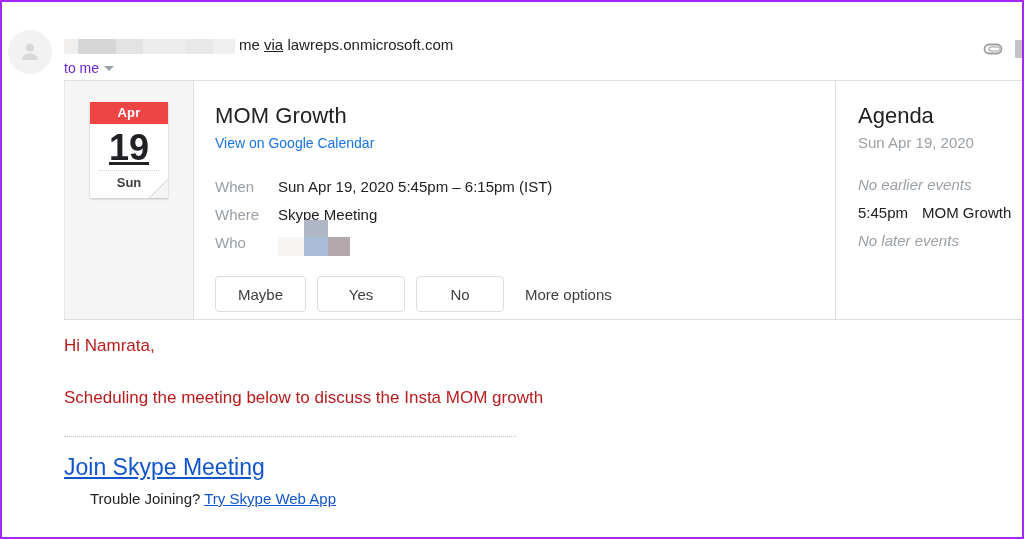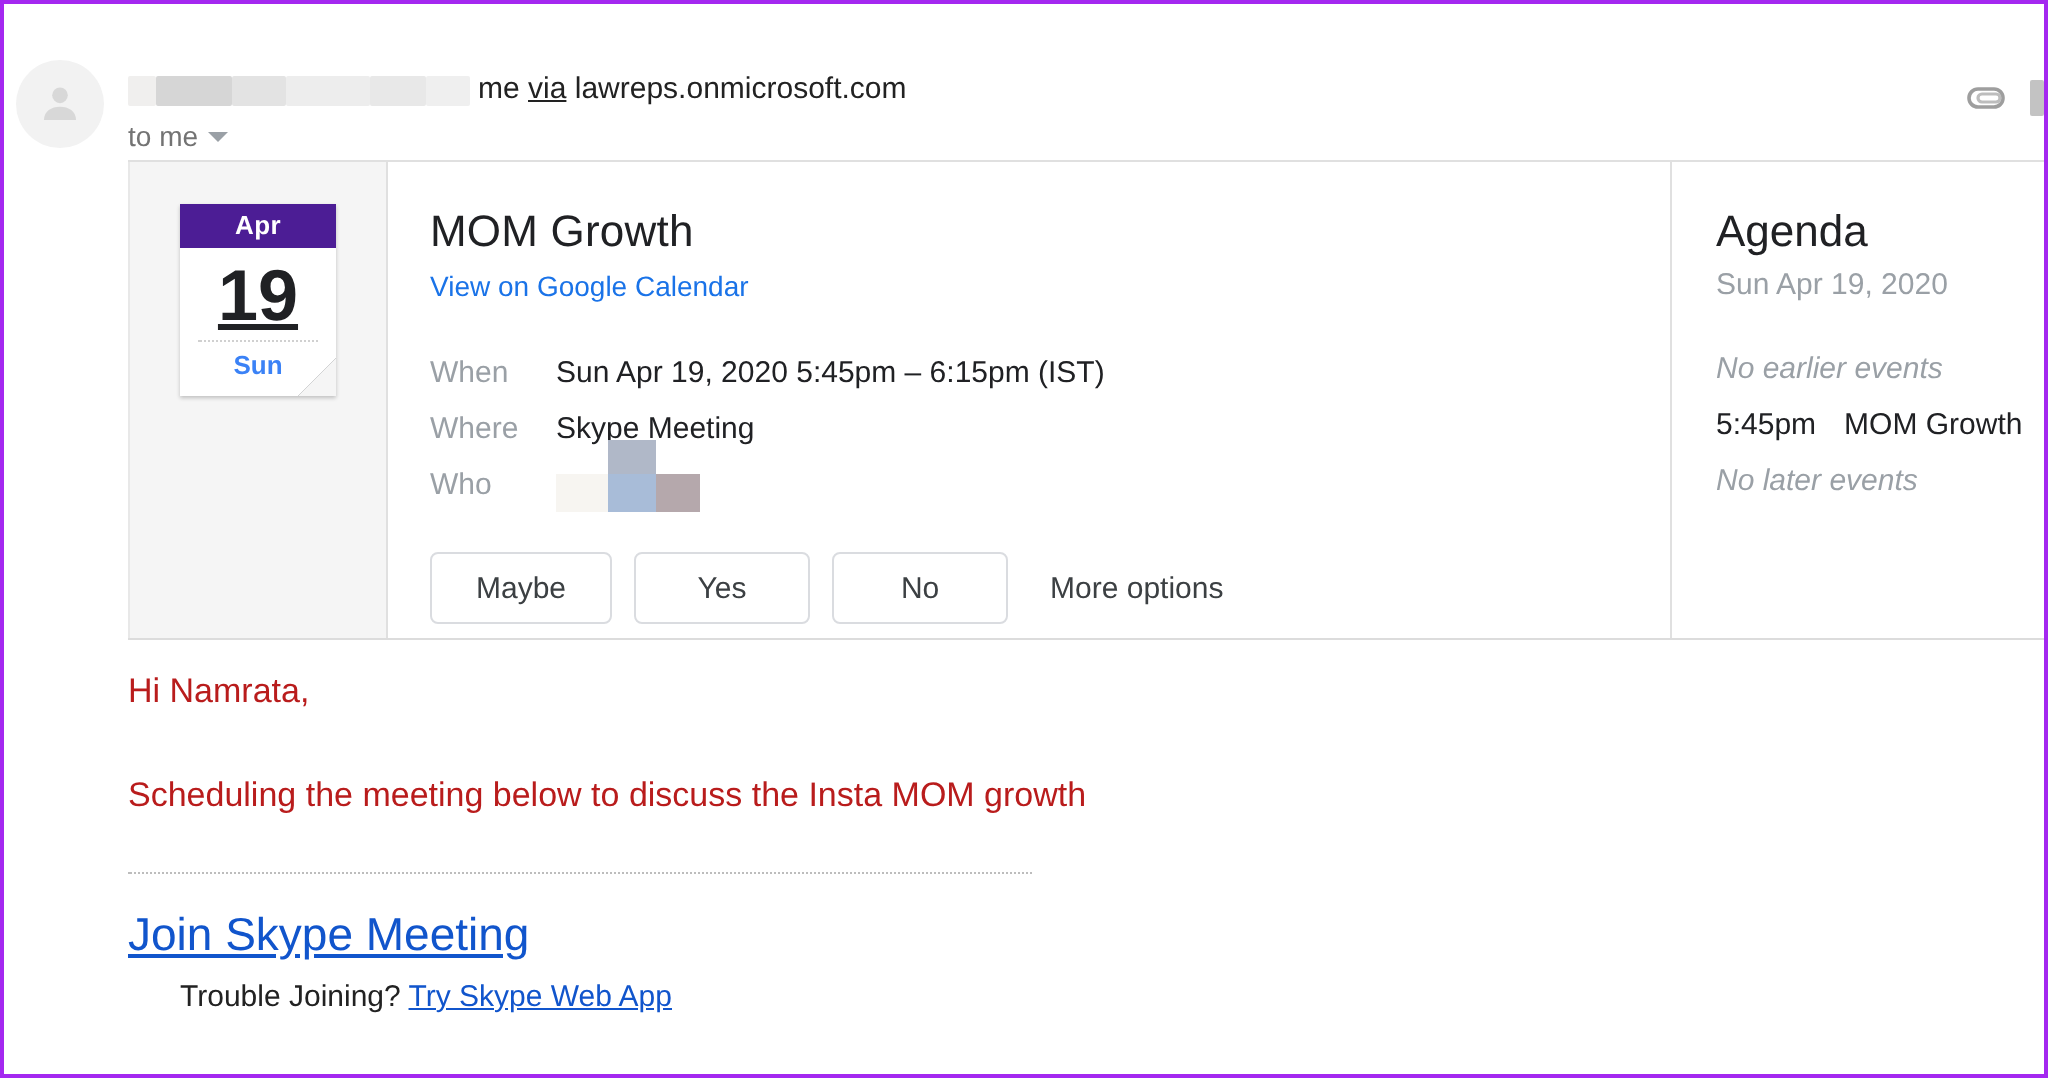--- a/index.html
+++ b/index.html
@@ -40,21 +40,21 @@
   .r1 { width: 14px; background: #f0efee; }
   .r2 { width: 38px; background: #d6d6d6; }
   .r3 { width: 27px; background: #e3e3e3; }
   .r4 { width: 42px; background: #ededed; }
   .r5 { width: 28px; background: #e8e8e8; }
   .r6 { width: 22px; background: #efefef; }
   .sender-txt { margin-left: 4px; color: #222; margin-top: 41px; }
   .via-link { text-decoration: underline; color: #222; cursor: pointer; }
   .to-me {
     position: absolute; left: 62px; top: 46px;
-    font-size: 14px; color: #737373; line-height: 20px;
+    font-size: 14px; color: #6d28d9; line-height: 20px;
     white-space: nowrap; cursor: pointer;
   }
   .caret {
     display: inline-block; margin-left: 5px; vertical-align: 2px;
     width: 0; height: 0;
     border-left: 5px solid transparent; border-right: 5px solid transparent;
     border-top: 5px solid #9aa0a6;
   }
   .clip {
     position: absolute; right: 16px; top: 27px;
@@ -82,35 +82,35 @@
     border-left: 1px solid #e8e8e8;
     display: flex; align-items: flex-start; justify-content: center;
     padding-top: 21px;
   }
   .datecard {
     position: relative; width: 78px; height: 96px;
     background: #ffffff;
     box-shadow: 0 1px 2px rgba(0,0,0,.22);
   }
   .dc-month {
-    height: 22px; background: #4c1d95; color: #ffffff;
+    height: 22px; background: #ef4444; color: #ffffff;
     font-size: 13px; font-weight: bold; line-height: 22px;
     text-align: center; letter-spacing: .2px;
   }
   .dc-day {
     height: 46px; line-height: 48px; text-align: center;
     font-size: 36px; font-weight: bold; color: #202124; text-decoration: underline;
   }
   .dc-rule {
     width: 60px; margin: 0 auto;
     border-top: 1px dotted #d0d0d0;
   }
   .dc-wd {
     height: 26px; line-height: 24px; text-align: center;
-    font-size: 13px; font-weight: bold; color: #3b82f6;
+    font-size: 13px; font-weight: bold; color: #404040;
   }
   .dc-fold {
     position: absolute; right: 0; bottom: 0;
     width: 0; height: 0;
     border-left: 19px solid transparent;
     border-bottom: 19px solid #5f6368;
   }
   .dc-fold2 {
     position: absolute; right: 0; bottom: 0;
     width: 0; height: 0;

